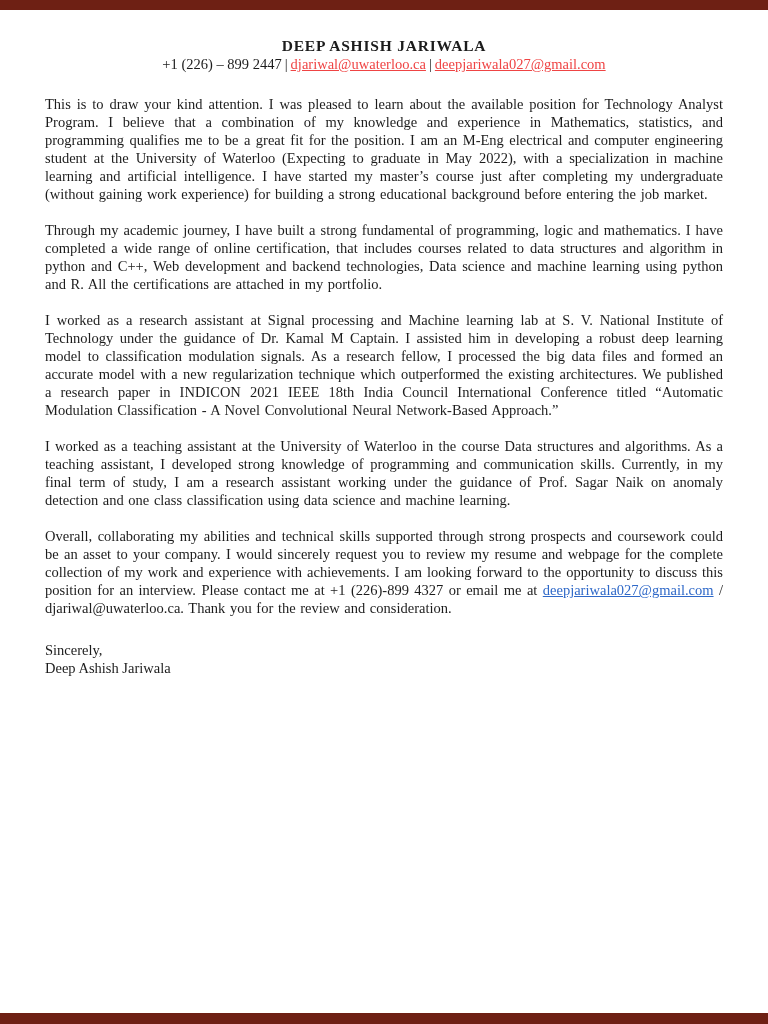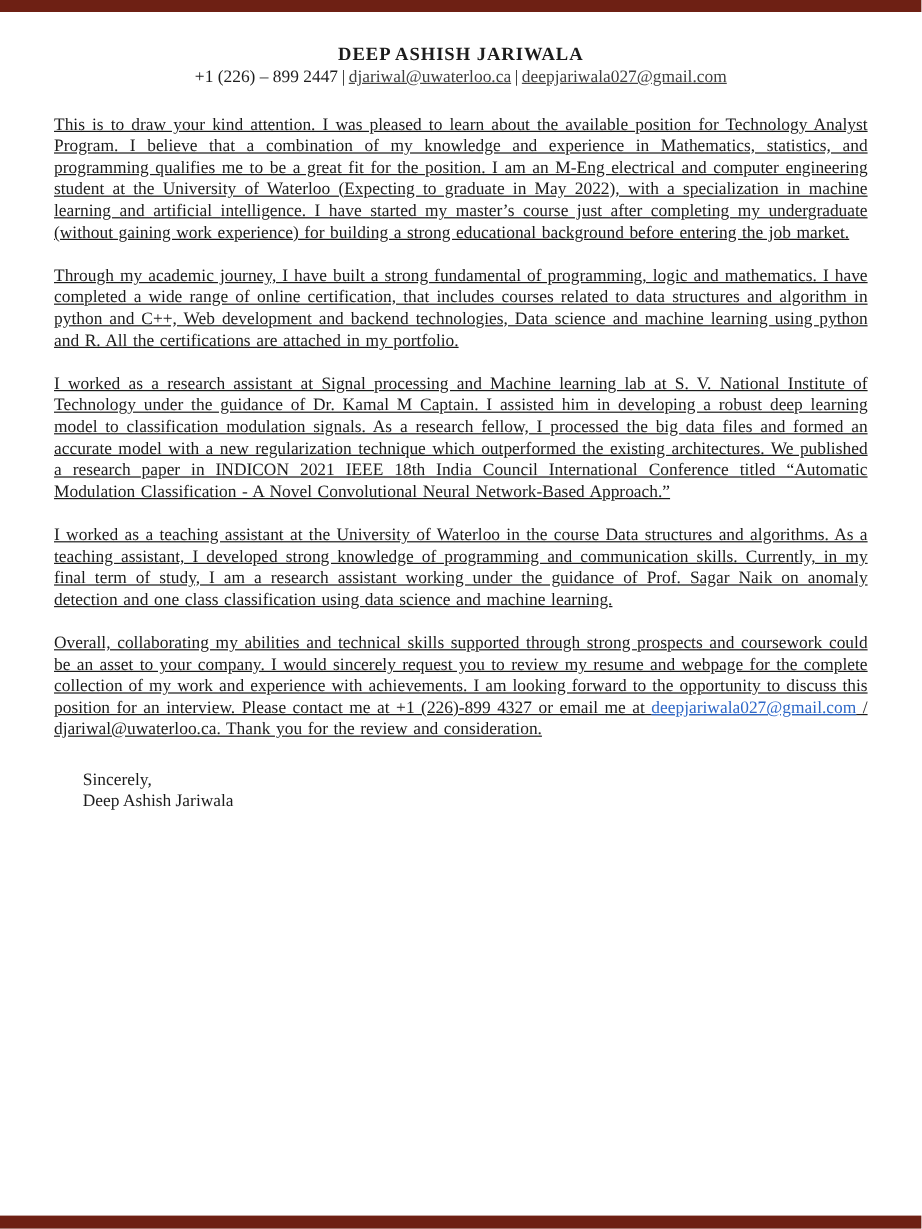--- a/index.html
+++ b/index.html
@@ -38,48 +38,47 @@
     line-height: 18px;
   }
   .doc-name {
     font-weight: bold;
     font-size: 15.5px;
     letter-spacing: 0.8px;
     line-height: 19px;
   }
   .doc-header a,
   .header-link {
-    color: #404040;
+    color: #ef4444;
     text-decoration: underline;
     cursor: pointer;
   }
   .sep {
     color: #1c1c1c;
     margin: 0 3px;
   }
 
-  .letter-body { margin-top: 22px; text-decoration: underline; }
+  .letter-body { margin-top: 22px; }
   .body-para {
     text-align: justify;
     font-size: 14.5px;
     line-height: 18px;
     word-spacing: 1px;
     margin: 18px 0 0 0;
   }
   .body-link {
     color: #2e68c8;
     text-decoration: underline;
     cursor: pointer;
   }
 
   .closing {
     margin-top: 24px;
     font-size: 14.5px;
     line-height: 18px;
-    margin-left: 24px;
   }
   .closing div { margin: 0; }
 </style>
 </head>
 <body>
 
 <div class="edge-bar edge-bar-top"></div>
 
 <div class="page">
 

